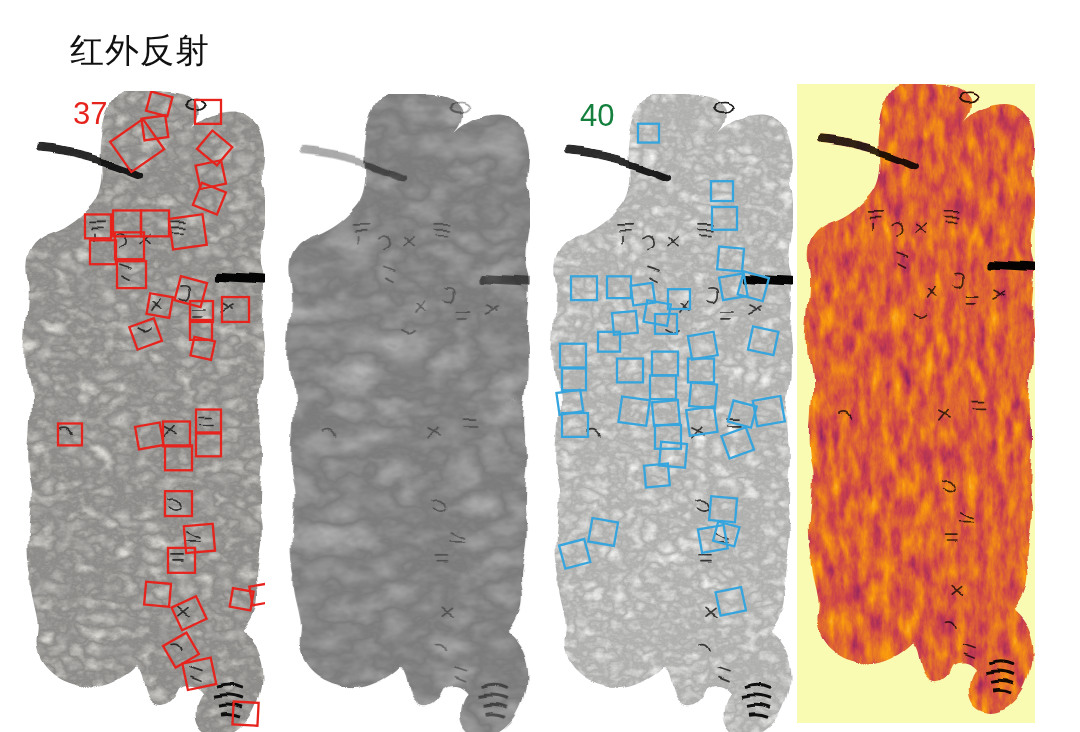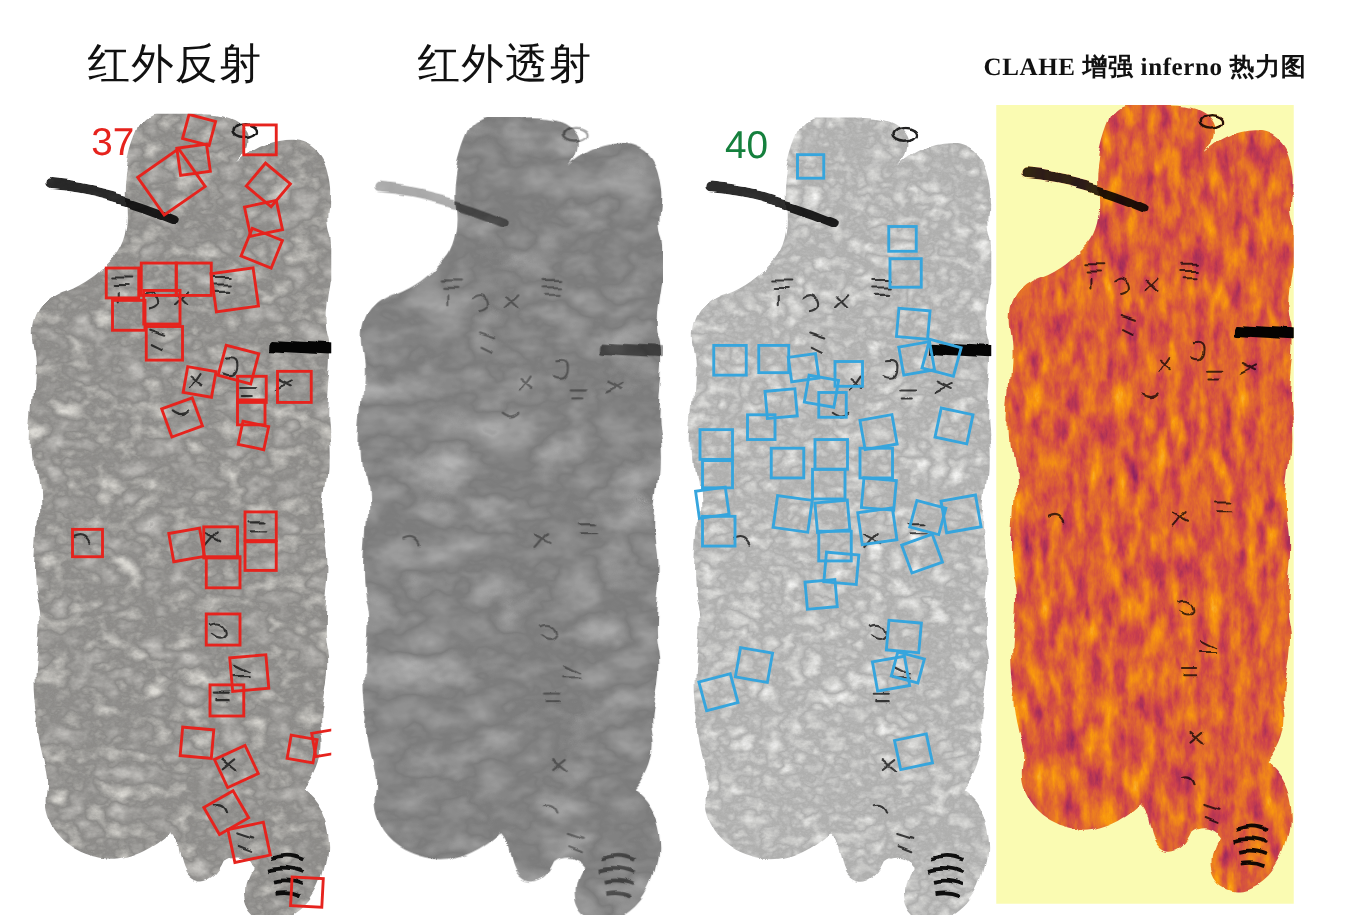--- a/index.html
+++ b/index.html
@@ -115,22 +115,20 @@
           <feFuncG type="table" tableValues="0.03 0.08 0.25 0.60 0.97"></feFuncG>
           <feFuncB type="table" tableValues="0.10 0.42 0.30 0.05 0.60"></feFuncB>
         </feComponentTransfer>
         <feBlend in="tex" in2="shape" mode="multiply" result="b"></feBlend>
         <feComposite in="b" in2="shape" operator="in"></feComposite>
       </filter>
     </defs>
   </svg>
 
   <div class="title" style="left:15px;width:250px">红外反射</div>
-  <div class="title" style="left:278px;width:252px">红外透射</div>
-  <div class="title small" style="left:786px;width:260px">CLAHE 增强  inferno 热力图</div>
 
   <div class="count" style="left: 73px; top: 82px; color: rgb(230, 35, 29);">37</div>
   <div class="count" style="left: 580px; top: 84px; color: #15803d;">40</div>
 
   <div class="panel" id="panel1" style="left:15px;top:75px;width:250px;height:657px">
     <svg viewBox="0 0 250 660" preserveAspectRatio="none">
       <g filter="url(#f1)">
         <use href="#tablet" fill="#e9e7e3"></use>
         <use href="#marks"></use>
       </g>

